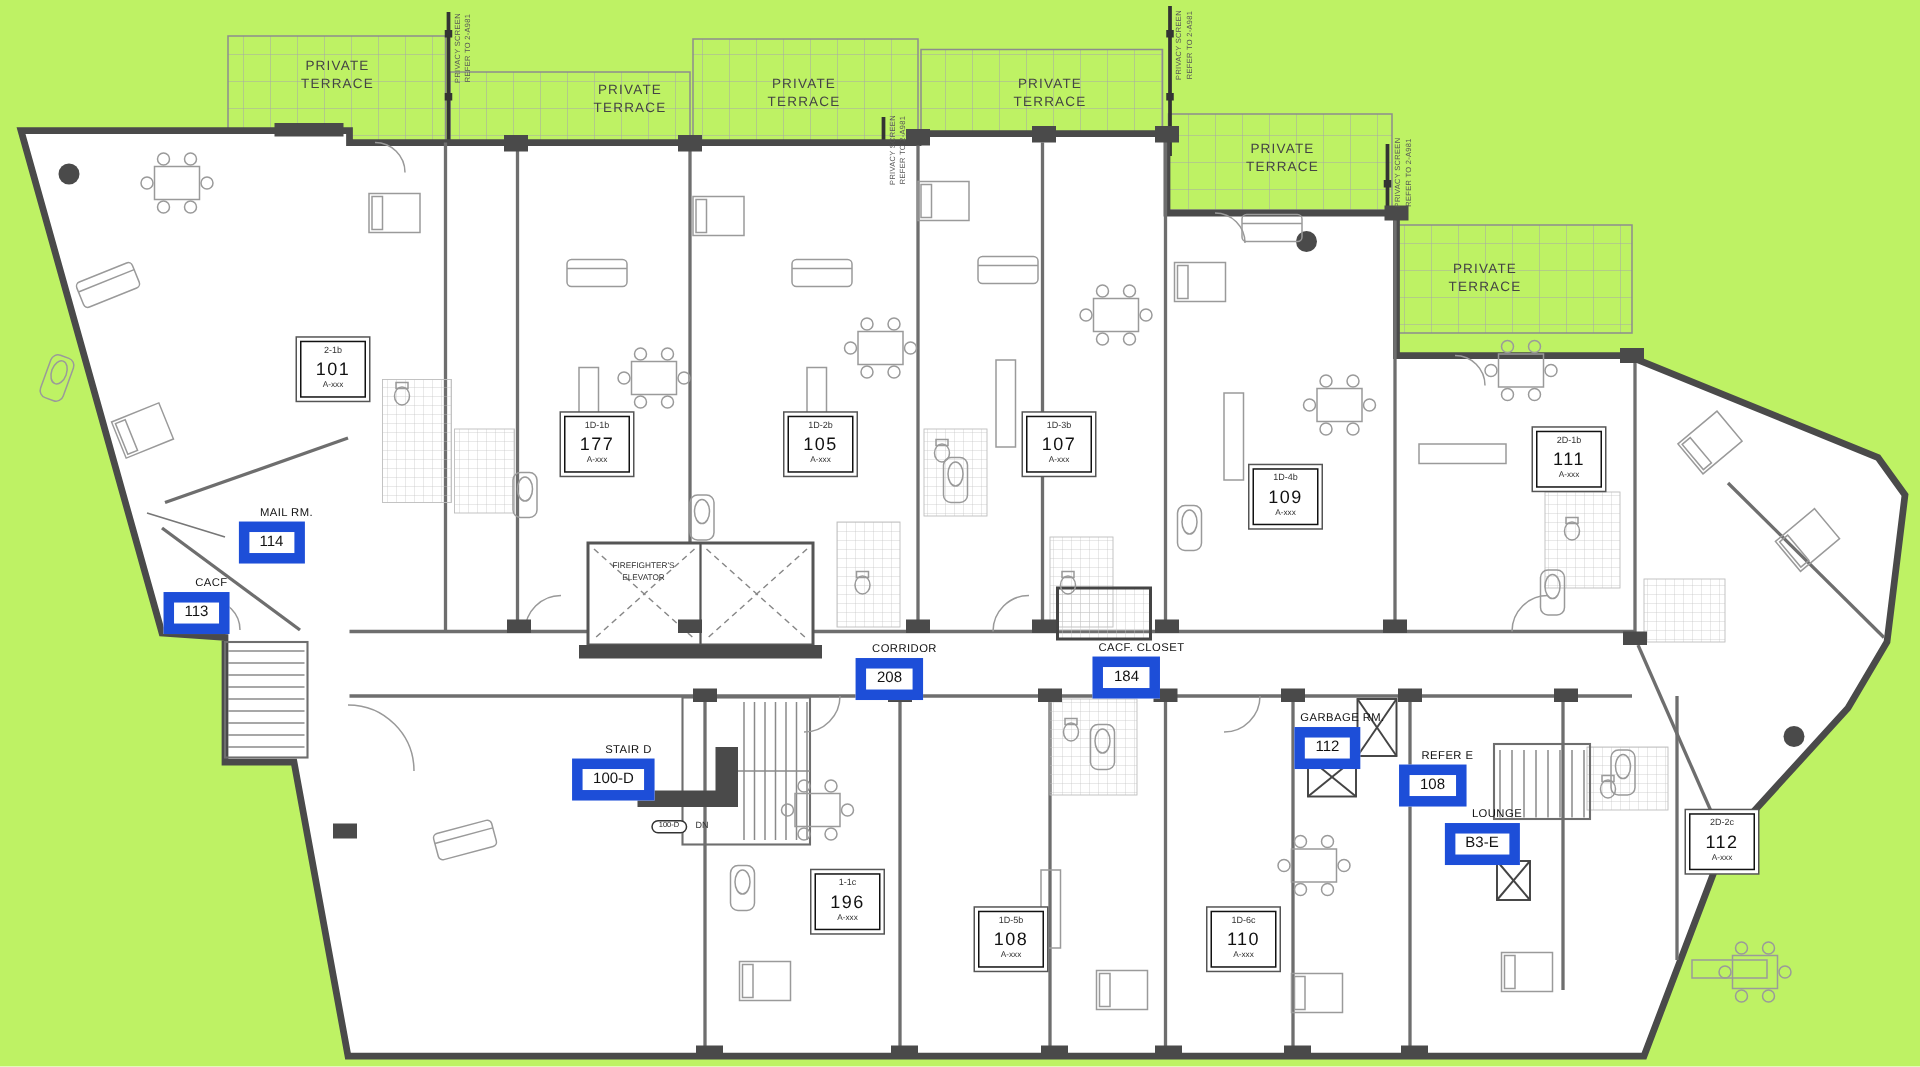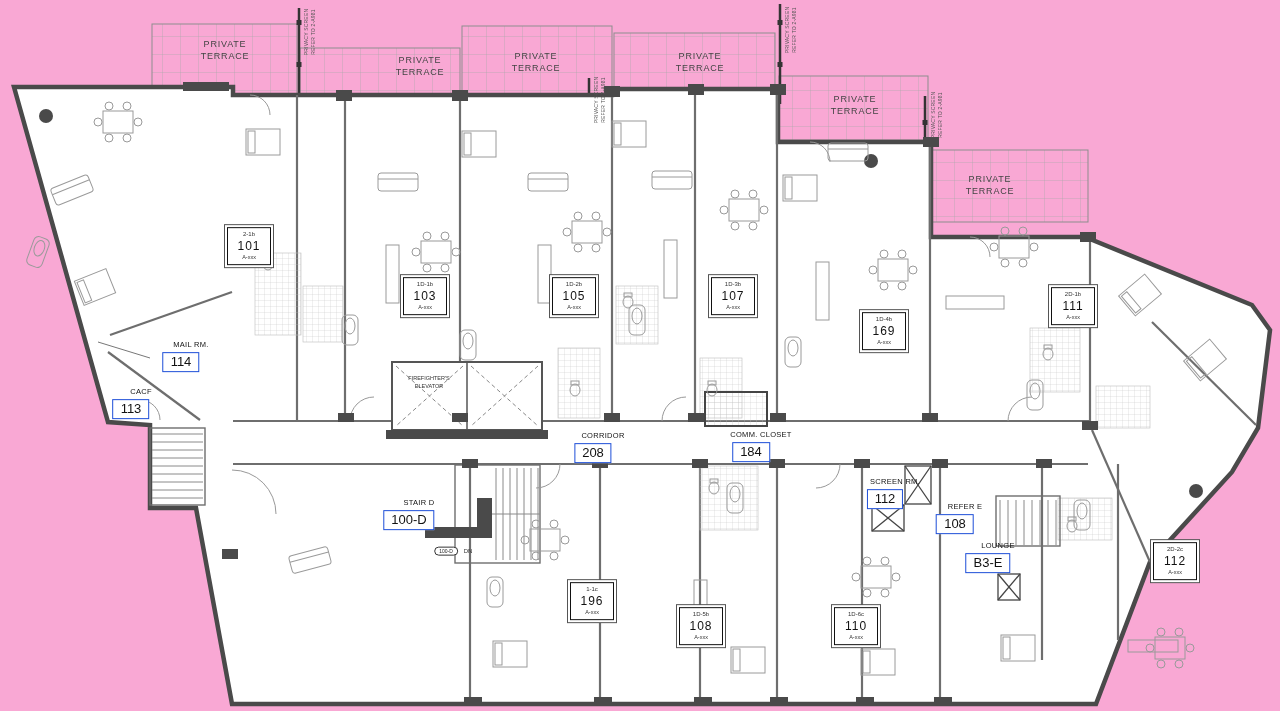--- a/index.html
+++ b/index.html
@@ -1,30 +1,30 @@
 <!DOCTYPE html>
 <html><head>
 <meta charset="utf-8">
 <style>
   html,body{margin:0;padding:0;background:#fff;}
-  #plan{position:relative;width:1280px;height:711px;background:#f9a8d4;overflow:hidden;
+  #plan{position:relative;width:1280px;height:711px;background:#bef264;overflow:hidden;
         font-family:"Liberation Sans", sans-serif;}
   #plan svg{position:absolute;left:0;top:0;}
   .lbl{position:absolute;transform:translate(-50%,-50%);text-align:center;color:#222;
        white-space:nowrap;line-height:1.35;}
   .terrace-label{font-size:9px;letter-spacing:.8px;color:#444;}
   .privacy-label{font-size:5px;letter-spacing:.2px;color:#555;line-height:1.3;
        transform:translate(-50%,-50%) rotate(-90deg);}
   .unit-label{background:#fff;border:1.2px solid #111;box-shadow:0 0 0 2px #fff,0 0 0 3px #555;
-       padding:2px 4px;min-width:34px;margin-left:27px;}
+       padding:2px 4px;min-width:34px;}
   .unit-label .u-model{display:block;font-size:6px;color:#333;}
   .unit-label .u-num{display:block;font-size:12px;letter-spacing:1px;color:#111;}
   .unit-label .u-sheet{display:block;font-size:5.5px;color:#333;}
   .room-label .r-name{display:block;font-size:7.5px;letter-spacing:.3px;color:#111;padding-left:20px;}
-  .room-label .r-num{display:inline-block;font-size:13px;border:1px solid #1d4ed8;background:#fff;
+  .room-label .r-num{display:inline-block;font-size:10px;border:7px solid #1d4ed8;background:#fff;
        padding:0px 7px;margin-top:1px;color:#111;}
   .elev-label{font-size:5.5px;color:#333;line-height:1.5;}
   .dn-text{font-size:6px;color:#333;}
   .oval-tag{font-size:5px;border:1px solid #333;border-radius:8px;padding:0 4px;background:#fff;color:#222;}
 </style>
 </head>
 <body>
 
 <div id="plan">
 <svg width="1280" height="711" viewBox="0 0 1280 711">
@@ -323,36 +323,36 @@
 <div class="lbl privacy-label" style="left:790px;top:30px"><span>PRIVACY SCREEN</span><br><span>REFER TO 2-A981</span></div>
 <div class="lbl privacy-label" style="left:936px;top:115px"><span>PRIVACY SCREEN</span><br><span>REFER TO 2-A981</span></div>
 
 <div class="lbl unit-label" style="left:222px;top:246px">
       <span class="u-model">2-1b</span>
       <span class="u-num">101</span>
       <span class="u-sheet">A-xxx</span>
     </div>
 <div class="lbl unit-label" style="left:398px;top:296px">
       <span class="u-model">1D-1b</span>
-      <span class="u-num">103</span>
+      <span class="u-num">177</span>
       <span class="u-sheet">A-xxx</span>
     </div>
 <div class="lbl unit-label" style="left:547px;top:296px">
       <span class="u-model">1D-2b</span>
       <span class="u-num">105</span>
       <span class="u-sheet">A-xxx</span>
     </div>
 <div class="lbl unit-label" style="left:706px;top:296px">
       <span class="u-model">1D-3b</span>
       <span class="u-num">107</span>
       <span class="u-sheet">A-xxx</span>
     </div>
 <div class="lbl unit-label" style="left:857px;top:331px">
       <span class="u-model">1D-4b</span>
-      <span class="u-num">169</span>
+      <span class="u-num">109</span>
       <span class="u-sheet">A-xxx</span>
     </div>
 <div class="lbl unit-label" style="left:1046px;top:306px">
       <span class="u-model">2D-1b</span>
       <span class="u-num">111</span>
       <span class="u-sheet">A-xxx</span>
     </div>
 <div class="lbl unit-label" style="left:565px;top:601px">
       <span class="u-model">1-1c</span>
       <span class="u-num">196</span>
@@ -370,22 +370,22 @@
     </div>
 <div class="lbl unit-label" style="left:1148px;top:561px">
       <span class="u-model">2D-2c</span>
       <span class="u-num">112</span>
       <span class="u-sheet">A-xxx</span>
     </div>
 
 <div class="lbl room-label" style="left:181px;top:356px"><span class="r-name">MAIL RM.</span><span class="r-num">114</span></div>
 <div class="lbl room-label" style="left:131px;top:403px"><span class="r-name">CACF</span><span class="r-num">113</span></div>
 <div class="lbl room-label" style="left:593px;top:447px"><span class="r-name">CORRIDOR</span><span class="r-num">208</span></div>
-<div class="lbl room-label" style="left:751px;top:446px"><span class="r-name">COMM. CLOSET</span><span class="r-num">184</span></div>
+<div class="lbl room-label" style="left:751px;top:446px"><span class="r-name">CACF. CLOSET</span><span class="r-num">184</span></div>
 <div class="lbl room-label" style="left:409px;top:514px"><span class="r-name">STAIR D</span><span class="r-num">100-D</span></div>
 <div class="lbl room-label" style="left:955px;top:518px"><span class="r-name">REFER E</span><span class="r-num">108</span></div>
-<div class="lbl room-label" style="left:885px;top:493px"><span class="r-name">SCREEN RM.</span><span class="r-num">112</span></div>
+<div class="lbl room-label" style="left:885px;top:493px"><span class="r-name">GARBAGE RM.</span><span class="r-num">112</span></div>
 <div class="lbl room-label" style="left:988px;top:557px"><span class="r-name">LOUNGE</span><span class="r-num">B3-E</span></div>
 
 <div class="lbl elev-label" style="left:429px;top:382px"><span>FIREFIGHTER'S</span><br><span>ELEVATOR</span></div>
 <div class="lbl oval-tag" style="left:446px;top:551px">100-D</div>
 <div class="lbl dn-text" style="left:468px;top:551px">DN</div>
 </div>
 
 </body></html>

